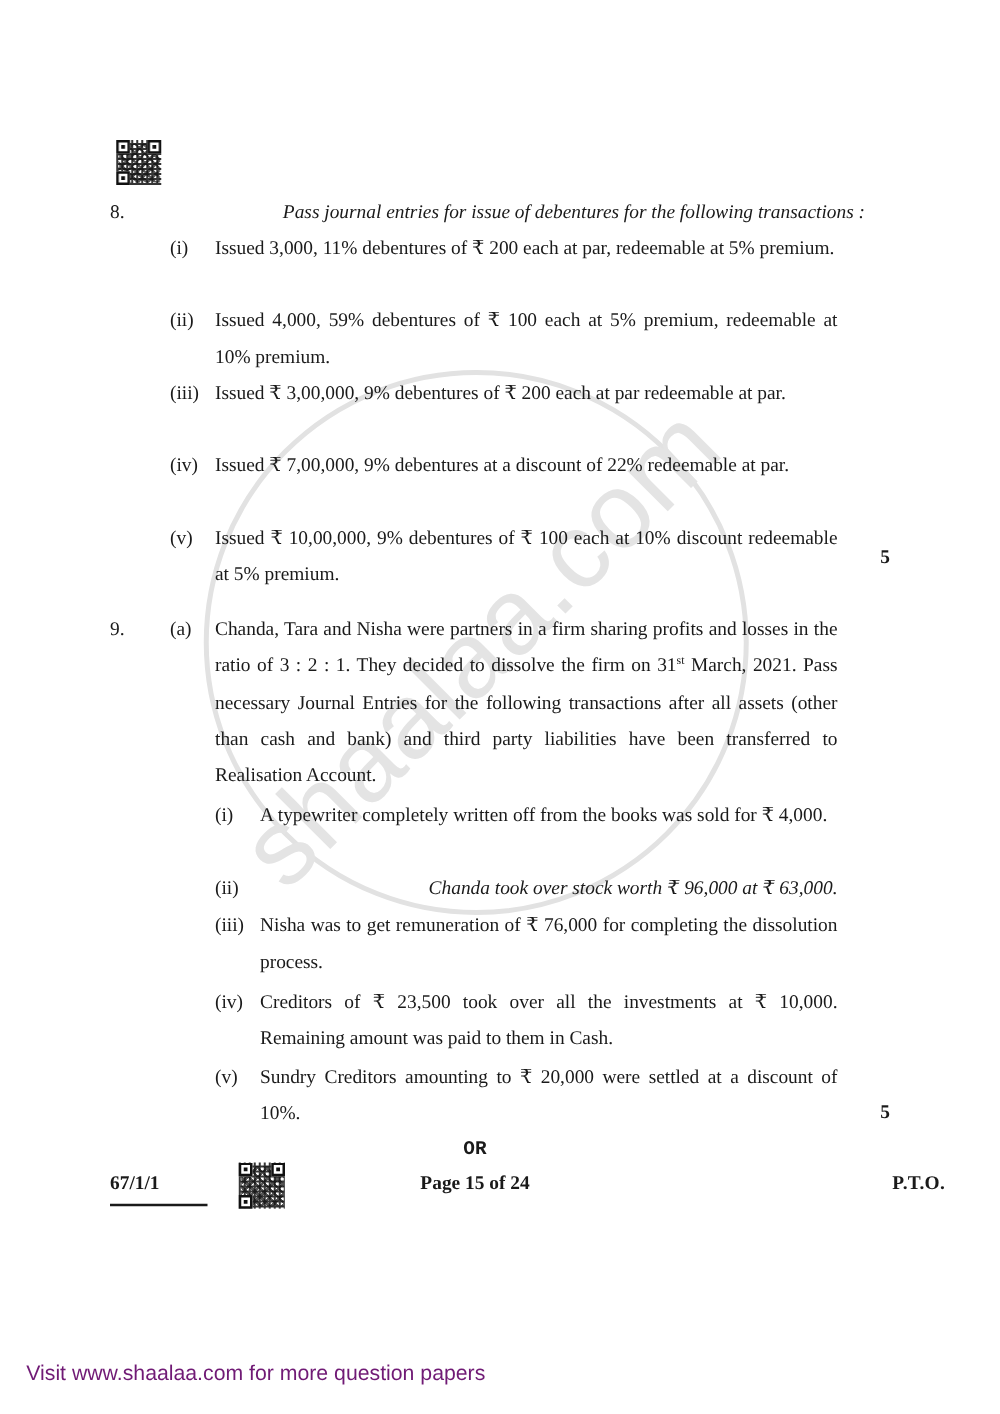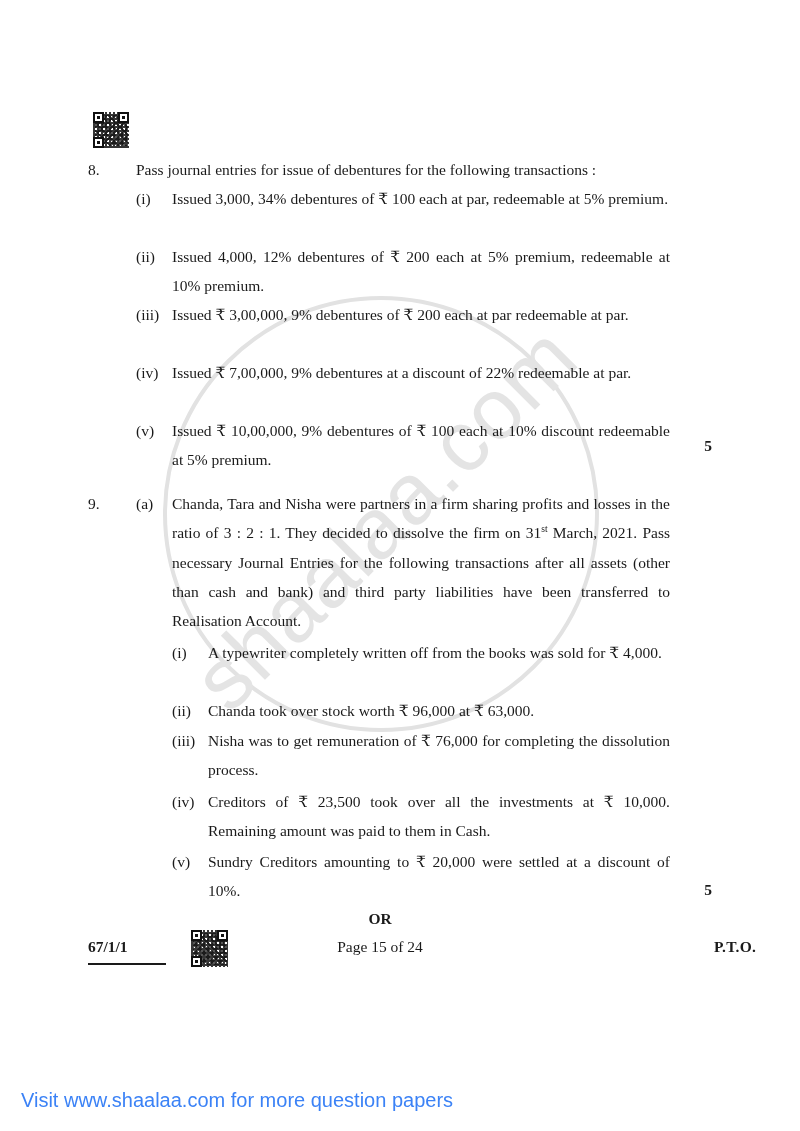--- a/index.html
+++ b/index.html
@@ -142,21 +142,21 @@
     flex: 0 0 36px;
     font-size: 15.5px;
     line-height: 29px;
   }
   .qbody {
     font-size: 15.5px;
     line-height: 29.3px;
     text-align: justify;
     text-justify: inter-word;
   }
-  .qbody.nojust { text-align: left; }
+  .qbody.nojust { text-align: right; font-style: italic; }
 
   .roman {
     flex: 0 0 36px;
     width: 36px;
     text-align: left;
     font-size: 15.5px;
     line-height: 29.3px;
   }
 
   sup.ord {
@@ -176,20 +176,21 @@
 
   
   #footer-or {
     position: absolute;
     left: 0;
     top: 910px;
     width: 760px;
     text-align: center;
     font-size: 15.5px;
     font-weight: bold;
+    font-family: Liberation Mono, monospace;
   }
   #footer-code {
     position: absolute;
     left: 88px;
     top: 938px;
     font-size: 15.5px;
     font-weight: bold;
   }
   #footer-code-underline {
     position: absolute;
@@ -199,21 +200,21 @@
     height: 1.5px;
     background: #1a1a1a;
   }
   #footer-page {
     position: absolute;
     left: 0;
     top: 938px;
     width: 760px;
     text-align: center;
     font-size: 15.5px;
-    font-weight: normal;
+    font-weight: bold;
   }
   #footer-pto {
     position: absolute;
     right: 44px;
     top: 938px;
     font-size: 15.5px;
     font-weight: bold;
     letter-spacing: .2px;
     margin-left: 27px;
   }
@@ -226,22 +227,22 @@
     width: 800px;
     height: 71px;
     background: #ffffff;
     z-index: 5;
   }
   #bottom-banner .banner-text {
     position: absolute;
     left: 21px;
     top: 29px;
     font-family: "Liberation Sans", "DejaVu Sans", sans-serif;
-    font-size: 20px;
-    color: #3b82f6;
+    font-size: 17px;
+    color: #701a75;
     white-space: nowrap;
   }
 </style>
 </head>
 <body>
 
 <div id="page-sheet">
 
   <div id="watermark">
     <div class="wm-circle"></div>
@@ -258,26 +259,26 @@
       <div class="finder bl"></div>
     </div>
 
     <div class="qrow" style="left:88px; top:155px; width:604px;">
       <div class="qnum">8.</div>
       <div class="qbody nojust" style="width:556px;">Pass journal entries for issue of debentures for the following transactions :</div>
     </div>
 
     <div class="qrow" style="left:136px; top:184px; width:534px;">
       <div class="roman">(i)</div>
-      <div class="qbody" style="width:498px;">Issued 3,000, 34% debentures of ₹ 100 each at par, redeemable at 5% premium.</div>
+      <div class="qbody" style="width:498px;">Issued 3,000, 11% debentures of ₹ 200 each at par, redeemable at 5% premium.</div>
     </div>
 
     <div class="qrow" style="left:136px; top:242px; width:534px;">
       <div class="roman">(ii)</div>
-      <div class="qbody" style="width:498px;">Issued 4,000, 12% debentures of ₹ 200 each at 5% premium, redeemable at 10% premium.</div>
+      <div class="qbody" style="width:498px;">Issued 4,000, 59% debentures of ₹ 100 each at 5% premium, redeemable at 10% premium.</div>
     </div>
 
     <div class="qrow" style="left:136px; top:300px; width:534px;">
       <div class="roman">(iii)</div>
       <div class="qbody" style="width:498px;">Issued ₹ 3,00,000, 9% debentures of ₹ 200 each at par redeemable at par.</div>
     </div>
 
     <div class="qrow" style="left:136px; top:358px; width:534px;">
       <div class="roman">(iv)</div>
       <div class="qbody" style="width:498px;">Issued ₹ 7,00,000, 9% debentures at a discount of 22% redeemable at par.</div>

